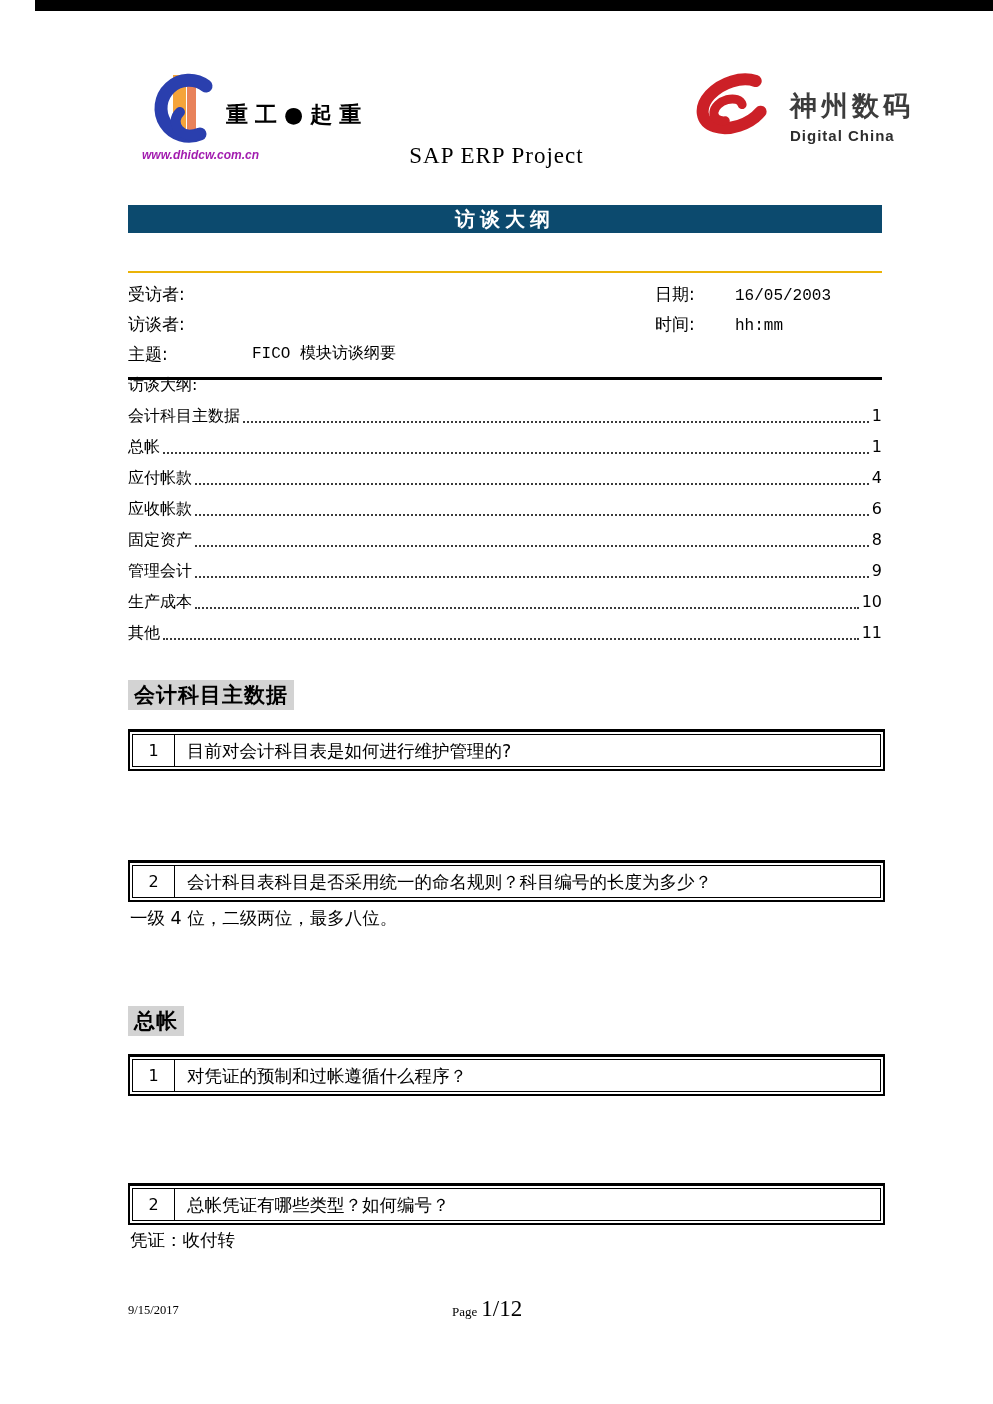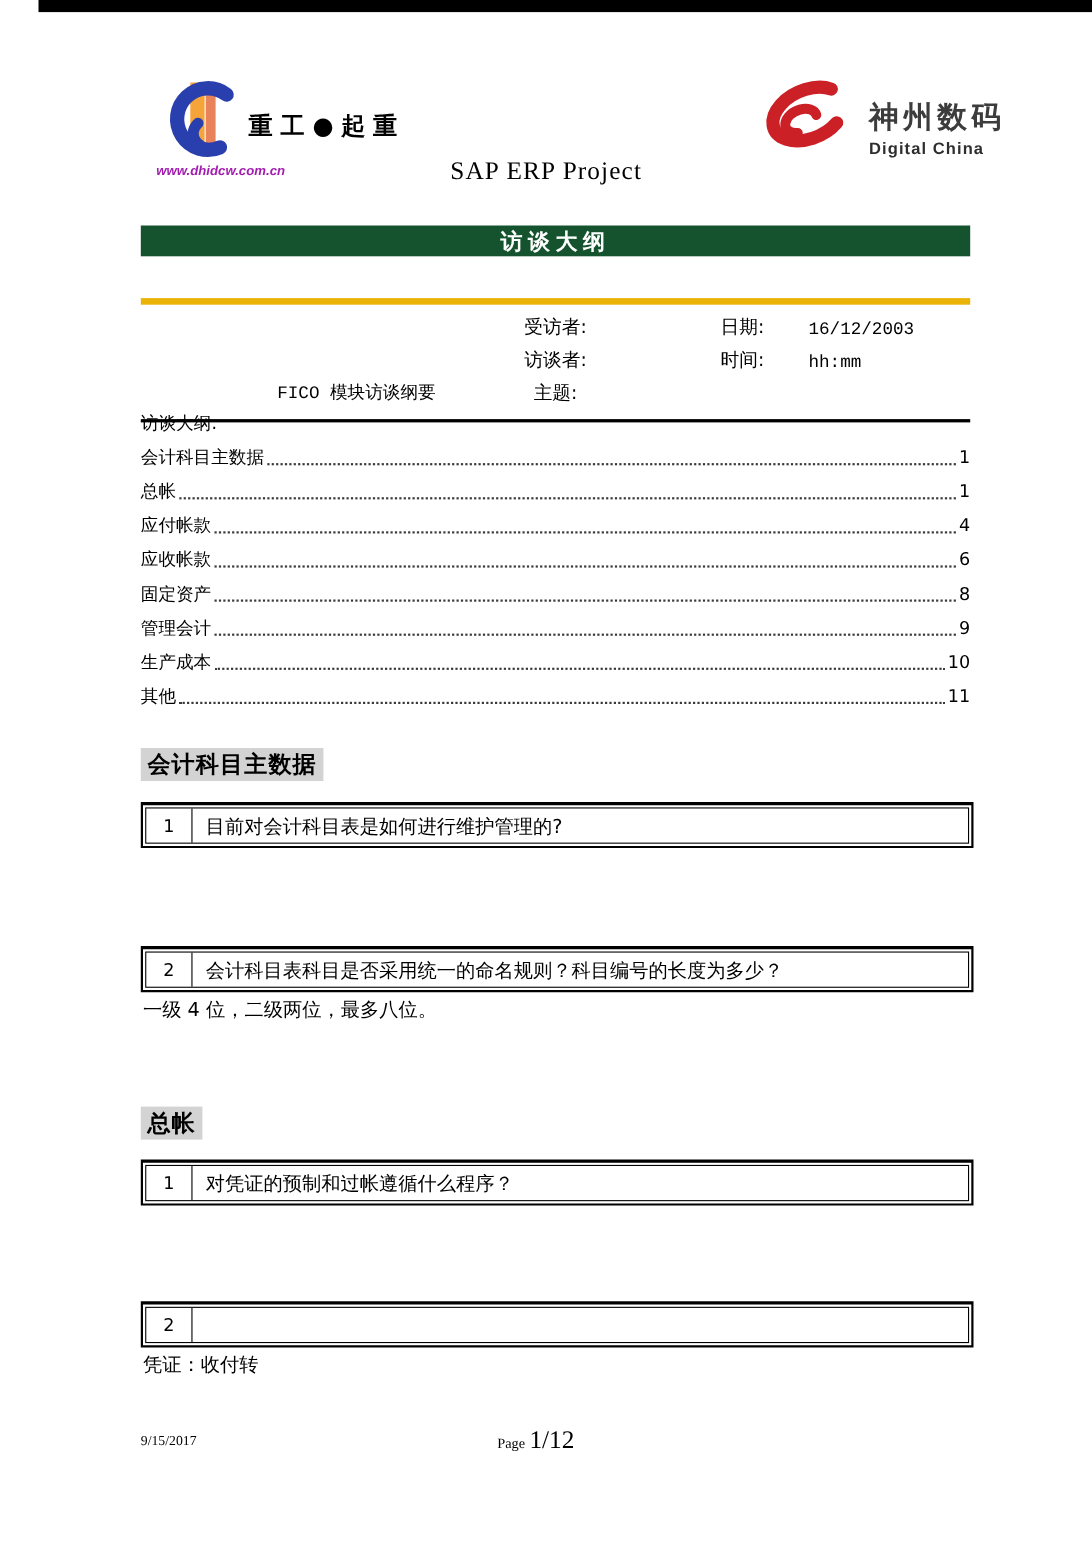--- a/index.html
+++ b/index.html
@@ -21,26 +21,26 @@
   
   .logo-right { position:absolute; left:688px; top:66px; display:flex; gap:10px; }
   .logo-right .texts { margin-top:22px; }
   .logo-right .cn { font-size:27px; font-weight:bold; color:#3c3c3c; letter-spacing:4px; white-space:nowrap; }
   .logo-right .en { font-family:"Liberation Sans", sans-serif; font-size:15px; font-weight:bold; color:#2e2e2e; letter-spacing:1px; margin-top:3px; }
 
   .doc-title { position:absolute; left:0; top:143px; width:100%; text-align:center;
     font-family:"Liberation Serif", serif; font-size:23px; letter-spacing:1px; }
 
   .banner { position:absolute; left:128px; top:205px; width:754px; height:28px;
-    background:#14532d; color:#fff; font-size:20px; font-weight:bold; line-height:28px;
+    background:#0c4a6e; color:#fff; font-size:20px; font-weight:bold; line-height:28px;
     text-align:center; letter-spacing:5px; }
 
   
   .meta { position:absolute; left:128px; top:271px; width:754px;
-    border-top:6px solid #eab308; border-bottom:3px solid #000; padding:8px 0 6px 0; font-size:17px;text-align:center; }
+    border-top:2px solid #eab308; border-bottom:3px solid #000; padding:8px 0 6px 0; font-size:17px; }
   .m-row { position:relative; height:30px; line-height:26px; }
   .m-right-label { position:absolute; left:527px; top:0; }
   .m-right-value { position:absolute; left:607px; top:2px; font-family:"Liberation Mono", monospace; font-size:16px; }
   .m-subject-value { position:absolute; left:124px; top:0; font-family:"Liberation Mono", monospace; font-size:16px; line-height:26px; }
 
   
   .toc { position:absolute; left:128px; top:369px; width:754px; font-size:16px; }
   .toc-head { height:31px; line-height:31px; }
   .toc-row { display:flex; height:31px; }
   .toc-title { line-height:31px; white-space:nowrap; }
@@ -109,21 +109,21 @@
   </div>
 
   <div class="doc-title">SAP ERP Project</div>
 
   <div class="banner">访谈大纲</div>
 
   <div class="meta">
     <div class="m-row">
       <span>受访者:</span>
       <span class="m-right-label">日期:</span>
-      <span class="m-right-value">16/12/2003</span>
+      <span class="m-right-value">16/05/2003</span>
     </div>
     <div class="m-row">
       <span>访谈者:</span>
       <span class="m-right-label">时间:</span>
       <span class="m-right-value">hh:mm</span>
     </div>
     <div class="m-row">
       <span>主题:</span>
       <span class="m-subject-value">FICO 模块访谈纲要</span>
     </div>
@@ -199,20 +199,21 @@
   <div class="qtable" id="qt-3">
     <div class="qt-inner">
       <div class="qt-num">1</div>
       <div class="qt-text">对凭证的预制和过帐遵循什么程序？</div>
     </div>
   </div>
 
   <div class="qtable" id="qt-4">
     <div class="qt-inner">
       <div class="qt-num">2</div>
+      <div class="qt-text">总帐凭证有哪些类型？如何编号？</div>
     </div>
   </div>
   <div class="answer" id="answer-2">凭证：收付转</div>
 
   <div class="footer-date">9/15/2017</div>
   <div class="footer-page">
     <span class="p-label">Page</span>
     <span class="p-num">1/12</span>
   </div>
 

